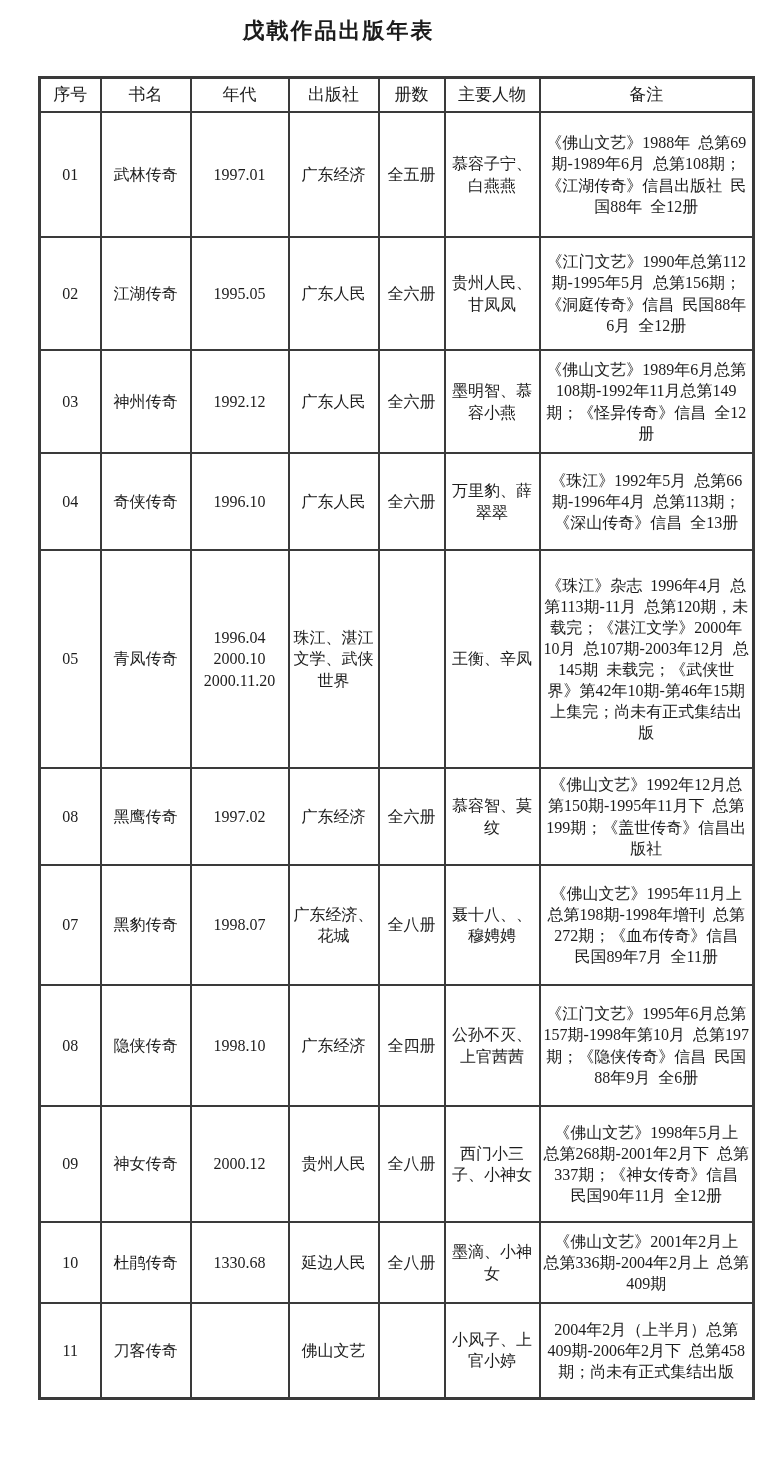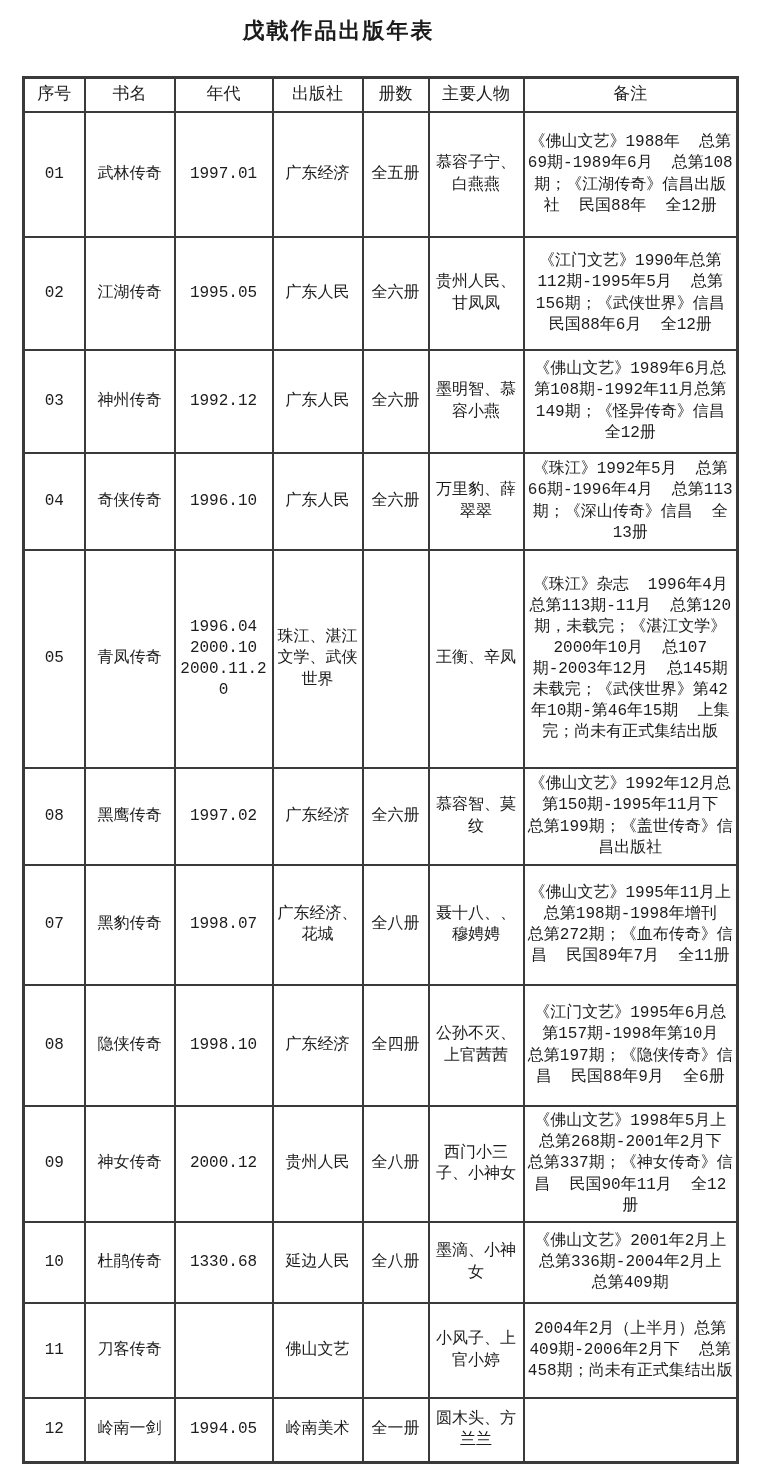--- a/index.html
+++ b/index.html
@@ -24,23 +24,22 @@
     font-size: 22px;
     font-weight: 600;
     letter-spacing: 2px;
     position: relative;
     left: -40px;
   }
   table.pub-table {
     border-collapse: collapse;
     table-layout: fixed;
     width: 714px;
-    margin: 30px 0 0 22px;
+    margin: 30px 0 0 38px;
     border: 3px solid #3a3a3a;
-    font-family: Liberation Mono, monospace;
   }
   .pub-table th,
   .pub-table td {
     border: 2px solid #3a3a3a;
     text-align: center;
     vertical-align: middle;
     font-size: 16px;
     line-height: 1.32;
     padding: 2px 3px;
     white-space: pre-wrap;
@@ -90,21 +89,21 @@
           <td>慕容子宁、白燕燕</td>
           <td>《佛山文艺》1988年  总第69期-1989年6月  总第108期；《江湖传奇》信昌出版社  民国88年  全12册</td>
         </tr>
         <tr style="height: 113px;">
           <td>02</td>
           <td>江湖传奇</td>
           <td>1995.05</td>
           <td>广东人民</td>
           <td>全六册</td>
           <td>贵州人民、甘凤凤</td>
-          <td>《江门文艺》1990年总第112期-1995年5月  总第156期；《武侠世界》信昌  民国88年6月  全12册</td>
+          <td>《江门文艺》1990年总第112期-1995年5月  总第156期；《洞庭传奇》信昌  民国88年6月  全12册</td>
         </tr>
         <tr style="height: 103px;">
           <td>03</td>
           <td>神州传奇</td>
           <td>1992.12</td>
           <td>广东人民</td>
           <td>全六册</td>
           <td>墨明智、慕容小燕</td>
           <td>《佛山文艺》1989年6月总第108期-1992年11月总第149期；《怪异传奇》信昌  全12册</td>
         </tr>
@@ -175,24 +174,15 @@
         </tr>
         <tr style="height: 95px;">
           <td>11</td>
           <td>刀客传奇</td>
           <td></td>
           <td>佛山文艺</td>
           <td></td>
           <td>小风子、上官小婷</td>
           <td>2004年2月（上半月）总第409期-2006年2月下  总第458期；尚未有正式集结出版</td>
         </tr>
-        <tr style="height: 64px;">
-          <td>12</td>
-          <td>岭南一剑</td>
-          <td>1994.05</td>
-          <td>岭南美术</td>
-          <td>全一册</td>
-          <td>圆木头、方兰兰</td>
-          <td></td>
-        </tr>
       </tbody>
   </table>
 </div>
 
 </body></html>

